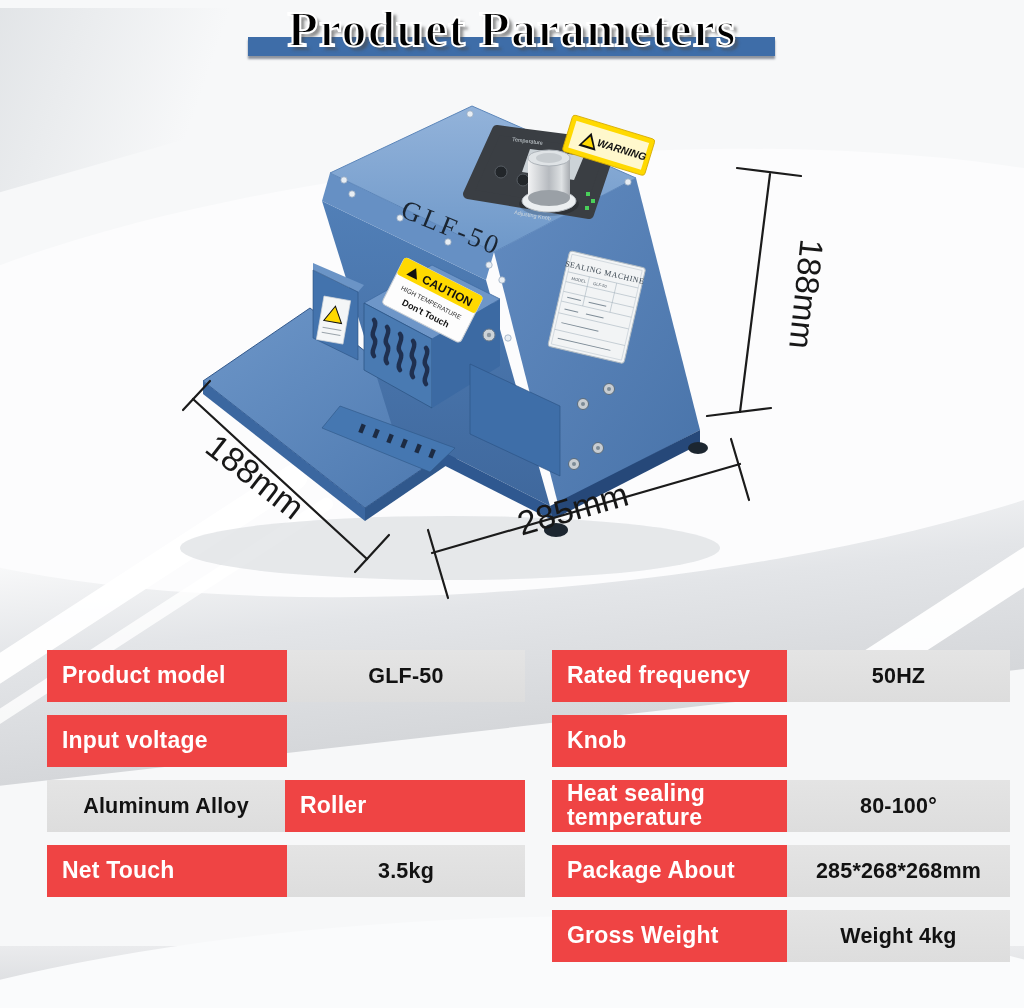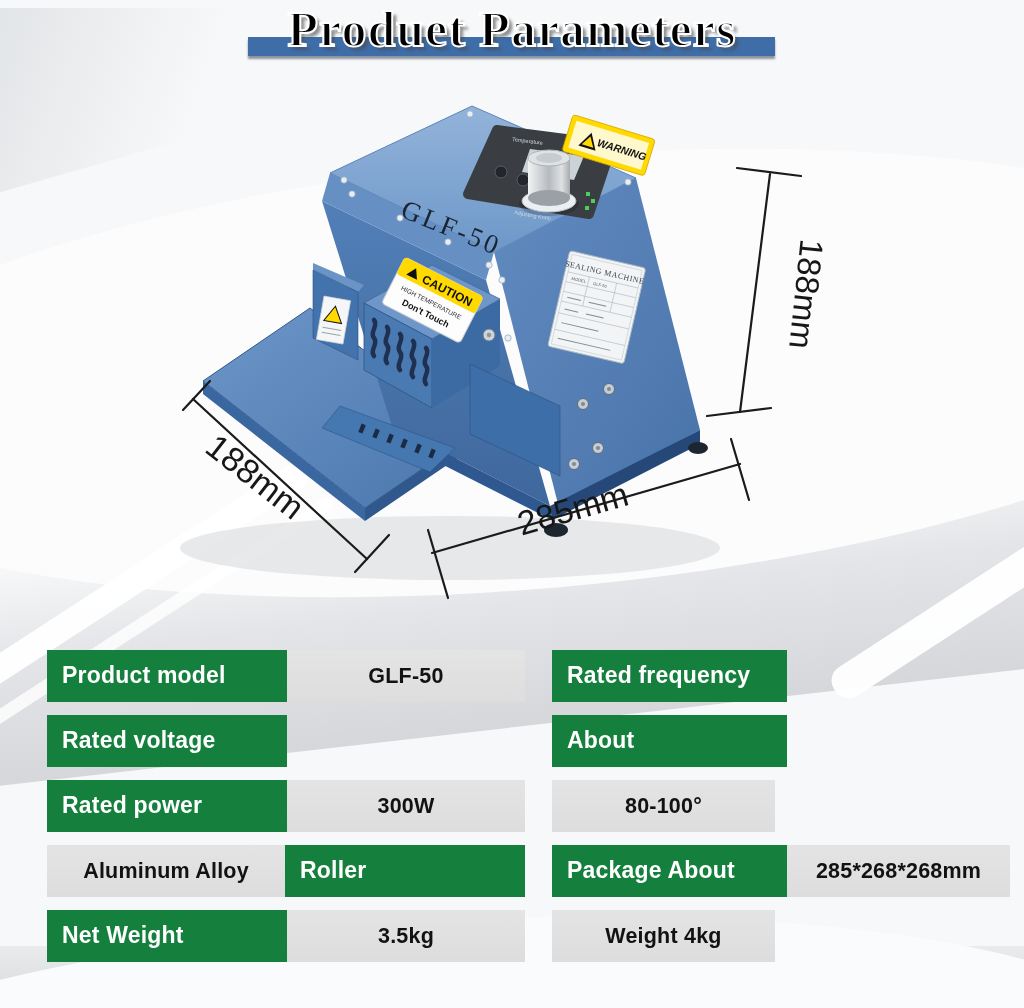--- a/index.html
+++ b/index.html
@@ -44,21 +44,21 @@
 
   
   svg.illustration{position:absolute;left:0;top:0;z-index:1;}
 
   
   .spec-table{position:absolute;z-index:4;}
   .spec-table.left{left:47px;top:642px;width:478px;}
   .spec-table.right{left:552px;top:642px;width:458px;}
   .spec-row{display:flex;height:52px;margin-bottom:13px;}
   .cell{display:flex;align-items:center;box-sizing:border-box;}
-  .cell.label{background:#15803d;color:#ffffff;font-weight:700;font-size:23px;
+  .cell.label{background:#ef4444;color:#ffffff;font-weight:700;font-size:23px;
     padding-left:15px;line-height:1.04;letter-spacing:.2px;}
   .cell.value{background:linear-gradient(180deg,#e4e4e4,#dddddd);color:#121212;
     justify-content:center;font-weight:600;font-size:21.5px;letter-spacing:.2px;}
   .spec-table.left  .cell.label{width:240px;}
   .spec-table.left  .cell.value{width:238px;}
   .spec-table.right .cell.label{width:235px;}
   .spec-table.right .cell.value{width:223px;}
 </style>
 </head>
 <body>
@@ -280,48 +280,47 @@
     </g>
     <text x="576" y="512" text-anchor="middle" transform="rotate(-16 576 512)" font-size="34" fill="#171717">285mm</text>
   </svg>
 
   <div class="spec-table left">
     <div class="spec-row">
       <div class="cell label">Product model</div>
       <div class="cell value">GLF-50</div>
     </div>
     <div class="spec-row">
-      <div class="cell label">Rated voltage</div>
-    </div>
-    <div class="spec-row">
-      <div class="cell label">Rated power</div>
-      <div class="cell value">300W</div>
+      <div class="cell label">Input voltage</div>
     </div>
     <div class="spec-row">
       <div class="cell value">Aluminum Alloy</div>
       <div class="cell label">Roller</div>
     </div>
     <div class="spec-row">
-      <div class="cell label">Net Weight</div>
+      <div class="cell label">Net Touch</div>
       <div class="cell value">3.5kg</div>
     </div>
   </div>
 
   <div class="spec-table right">
     <div class="spec-row">
       <div class="cell label">Rated frequency</div>
-    </div>
-    <div class="spec-row">
-      <div class="cell label">About</div>
-    </div>
-    <div class="spec-row">
+      <div class="cell value">50HZ</div>
+    </div>
+    <div class="spec-row">
+      <div class="cell label">Knob</div>
+    </div>
+    <div class="spec-row">
+      <div class="cell label">Heat sealing temperature</div>
       <div class="cell value">80-100°</div>
     </div>
     <div class="spec-row">
       <div class="cell label">Package About</div>
       <div class="cell value">285*268*268mm</div>
     </div>
     <div class="spec-row">
+      <div class="cell label">Gross Weight</div>
       <div class="cell value">Weight 4kg</div>
     </div>
   </div>
 
 </div>
 
 </body></html>

